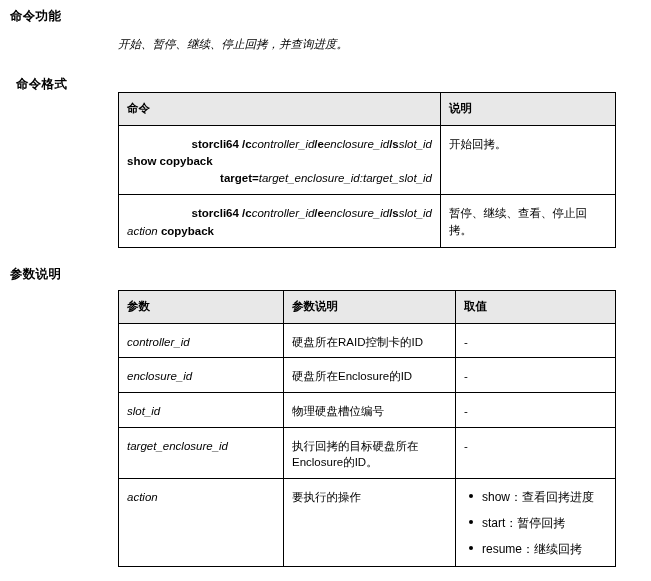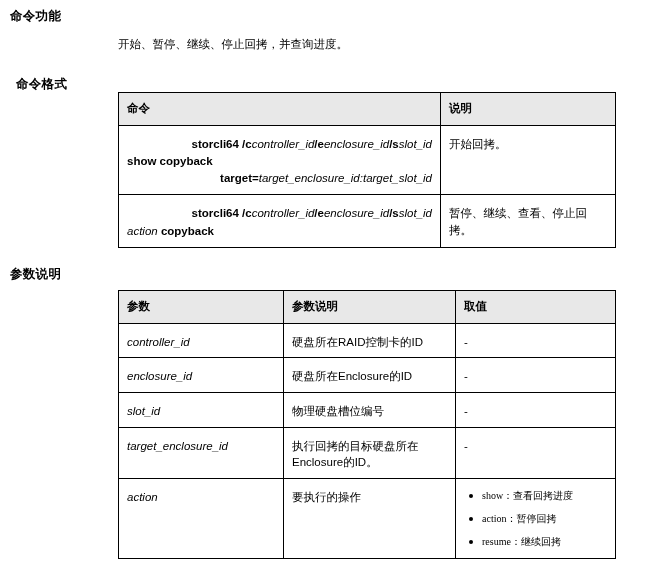--- a/index.html
+++ b/index.html
@@ -28,21 +28,21 @@
     color: #000000;
     letter-spacing: 0.3px;
   }
   .body-text {
     font-size: 11.5px;
     color: #000000;
     line-height: 1.5;
   }
   
   .t-cmdfunc { position: absolute; left: 10px; top: 8px; }
-  .p-cmdfunc { position: absolute; left: 118px; top: 36px; }
+  .p-cmdfunc { position: absolute; left: 118px; top: 36px; font-style: italic; }
   .t-cmdfmt  { position: absolute; left: 16px; top: 76px; }
   .t-params  { position: absolute; left: 10px; top: 266px; }
 
   table.doc {
     border-collapse: collapse;
     table-layout: fixed;
     font-size: 11.5px;
     background: #ffffff;
   }
   table.doc th, table.doc td {
@@ -92,23 +92,22 @@
   .cell-pad-tall { padding-top: 9px; padding-bottom: 9px; }
   ul.bullets {
     margin: 0;
     padding: 0 0 0 16px;
     list-style: none;
   }
   ul.bullets li {
     position: relative;
     margin: 0 0 9px 0;
     padding-left: 2px;
-    font-size: 10px;
+    font-size: 12px;
     line-height: 1.4;
-    font-family: Liberation Serif, serif;
   }
   ul.bullets li:last-child { margin-bottom: 2px; }
   ul.bullets li::before {
     content: "";
     position: absolute;
     left: -11px;
     top: 5px;
     width: 4px;
     height: 4px;
     background: #000;
@@ -202,21 +201,21 @@
         <td class="param-name cell-pad-tall">target_enclosure_id</td>
         <td class="cell-pad-tall">执行回拷的目标硬盘所在Enclosure的ID。</td>
         <td class="cell-pad-tall">-</td>
       </tr>
       <tr>
         <td class="param-name cell-pad-tall">action</td>
         <td class="cell-pad-tall">要执行的操作</td>
         <td class="cell-pad-tall">
           <ul class="bullets">
             <li>show：查看回拷进度</li>
-            <li>action：暂停回拷</li>
+            <li>start：暂停回拷</li>
             <li>resume：继续回拷</li>
 
           </ul>
         </td>
       </tr>
     </tbody>
   </table>
 
 </div>
 

